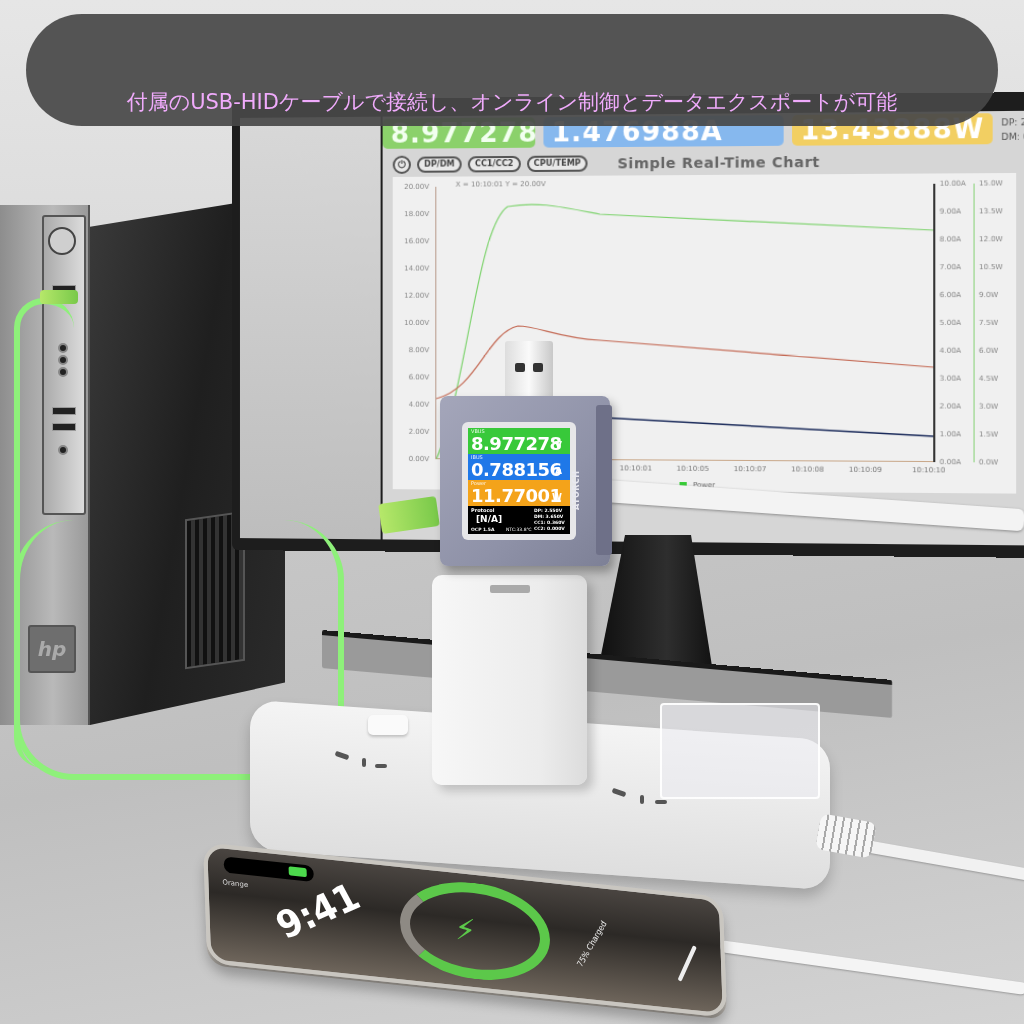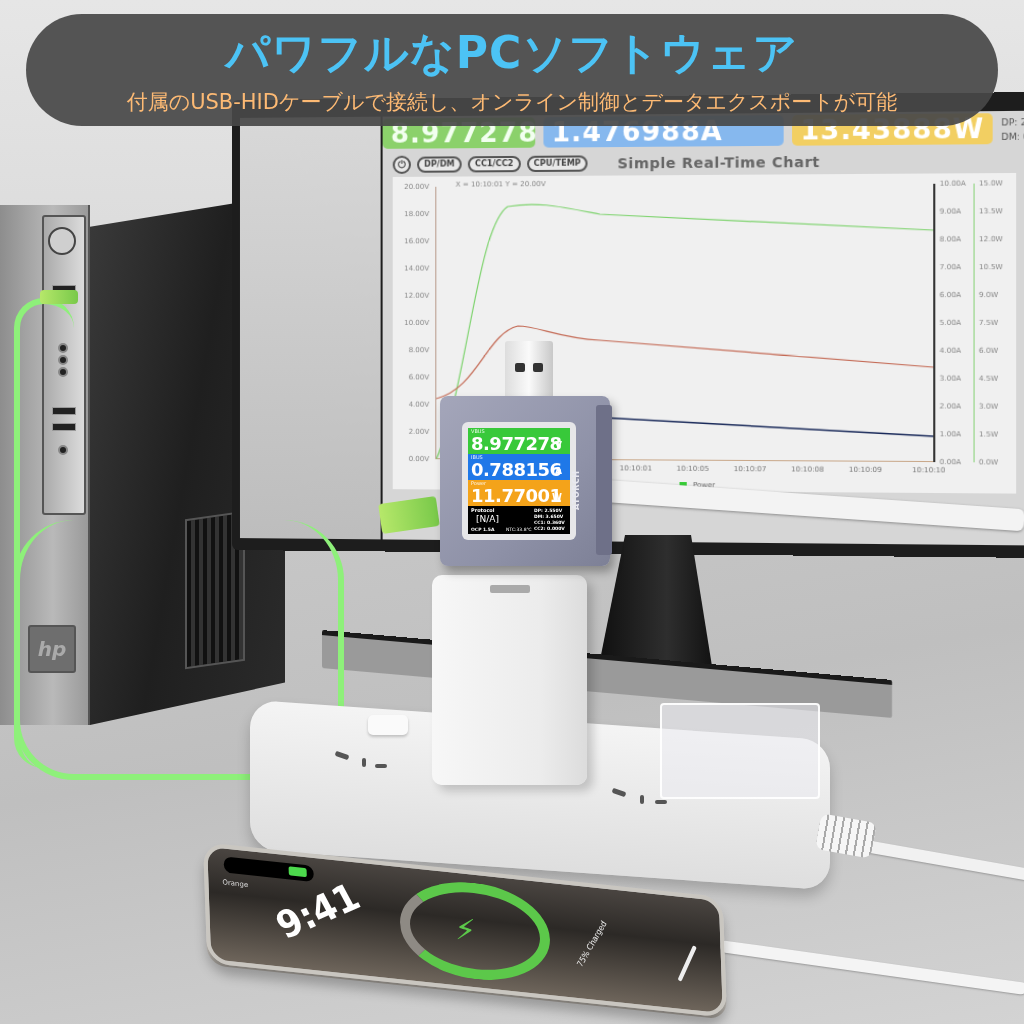--- a/index.html
+++ b/index.html
@@ -110,21 +110,21 @@
   .screen { position:absolute; left:468px; top:428px; width:102px; height:106px; background:#000; overflow:hidden; }
   .row { position:absolute; left:0; width:102px; height:26px; color:#fff; font-weight:bold; }
   .row .lbl { position:absolute; left:3px; top:0; font-size:5px; font-weight:normal; opacity:0.9; }
   .row .val { position:absolute; left:3px; top:6px; font-size:18px; letter-spacing:-0.5px; line-height:20px; }
   .row .unit { position:absolute; right:8px; top:12px; font-size:9px; }
   .row.v { top:0; background:#38c93a; }
   .row.a { top:26px; background:#1f78e8; }
   .row.w { top:52px; background:#f4a31a; }
   .info { position:absolute; left:0; top:78px; width:102px; height:28px; color:#fff; font-size:4px; }
   .info .proto-lbl { position:absolute; left:3px; top:1px; font-size:5px; font-weight:bold; }
-  .info .proto-val { position:absolute; left:8px; top:8px; font-size:9px; }
+  .info .proto-val { position:absolute; left:8px; top:8px; font-size:9px;font-weight:bold; }
   .info .ocp { position:absolute; left:3px; top:21px; font-size:4.5px; font-weight:bold; }
   .info .ntc { position:absolute; left:38px; top:21px; font-size:4.5px; }
   .info .right { position:absolute; left:66px; top:2px; font-size:4.5px; line-height:6px; font-weight:bold; }
   .brand-vert { position:absolute; left:572px; top:510px; font-size:8px; font-weight:bold; color:#e8e8f0;
     transform: rotate(-90deg); transform-origin:left top; letter-spacing:0.5px; }
 
   
   .cable-green { position:absolute; border:6px solid #8ef07a; border-radius:60px; }
   .connector-green { position:absolute; background: linear-gradient(90deg,#b6e86a,#79c94a); border-radius:4px; }
   .cable-white { position:absolute; background:#f3f3f3; box-shadow:0 1px 3px #888; border-radius:6px; }
@@ -148,21 +148,21 @@
   .home-ind { position:absolute; left:480px; top:70px; width:4px; height:40px; background:#eee; border-radius:2px; transform: rotate(25deg); }
   .lightning-cable { position:absolute; left:720px; top:940px; width:310px; height:12px; background:#f4f4f4;
     box-shadow:0 1px 2px #999; border-radius:6px; transform: rotate(8deg); transform-origin:left center; }
 
   
   .banner { position:absolute; left:26px; top:14px; width:972px; height:112px;
     background: rgba(72,72,72,0.92); border-radius:56px; }
   .banner-title { position:absolute; left:0; top:10px; width:972px; text-align:center;
     font-size:44px; font-weight:bold; color:#4cc3f5; letter-spacing:1px; }
   .banner-sub { position:absolute; left:0; top:74px; width:972px; text-align:center;
-    font-size:21px; color:#fdba74; }
+    font-size:21px; color:#f0abfc; }
 </style>
 </head>
 <body>
 
 <div class="wall"></div>
 <div class="desk"></div>
 
 <div class="tower">
   <div class="tower-front"></div>
   <div class="tower-bay"></div>
@@ -338,15 +338,14 @@
   <div class="batt"></div>
   <div class="carrier">Orange</div>
   <div class="time">9:41</div>
   <div class="charge-ring"></div>
   <div class="bolt">⚡</div>
   <div class="charged">75% Charged</div>
   <div class="home-ind"></div>
 </div>
 
 <div class="banner">
-  <div class="banner-title">パワフルなPCソフトウェア</div>
   <div class="banner-sub">付属のUSB-HIDケーブルで接続し、オンライン制御とデータエクスポートが可能</div>
 </div>
 
 </body></html>

